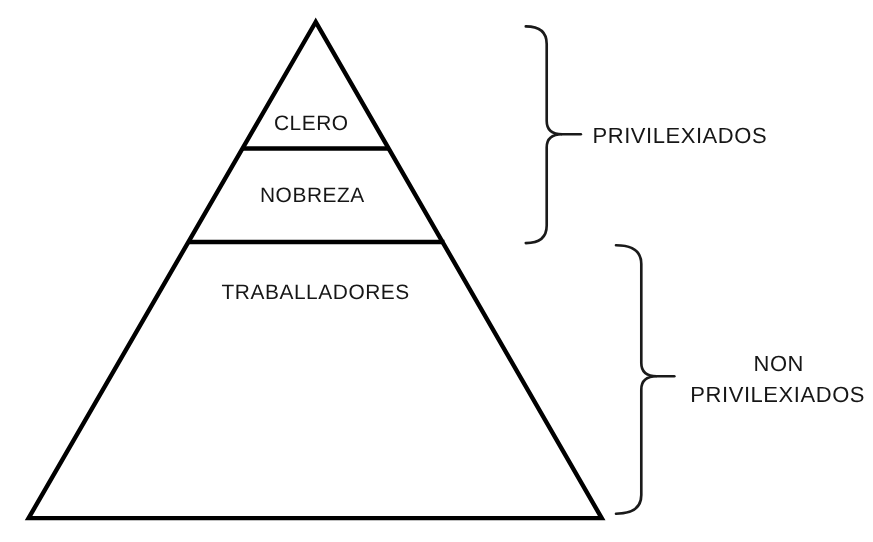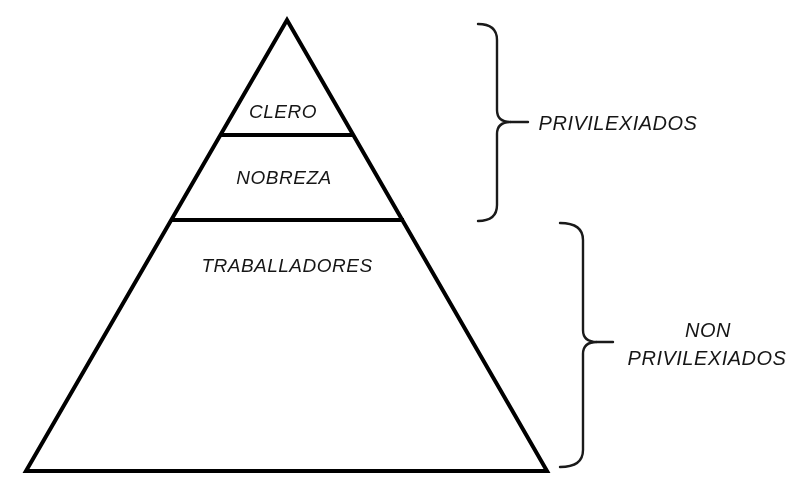--- a/index.html
+++ b/index.html
@@ -7,21 +7,20 @@
     padding: 0;
     background: #ffffff;
   }
   .canvas {
     position: relative;
     width: 794px;
     height: 493px;
     background: #ffffff;
     overflow: hidden;
     font-family: "Liberation Sans", sans-serif;
-    font-style: italic;
   }
   svg {
     display: block;
   }
   .layer-label {
     font-family: "Liberation Sans", sans-serif;
     font-size: 19px;
     letter-spacing: 0.5px;
   }
   .group-label {

